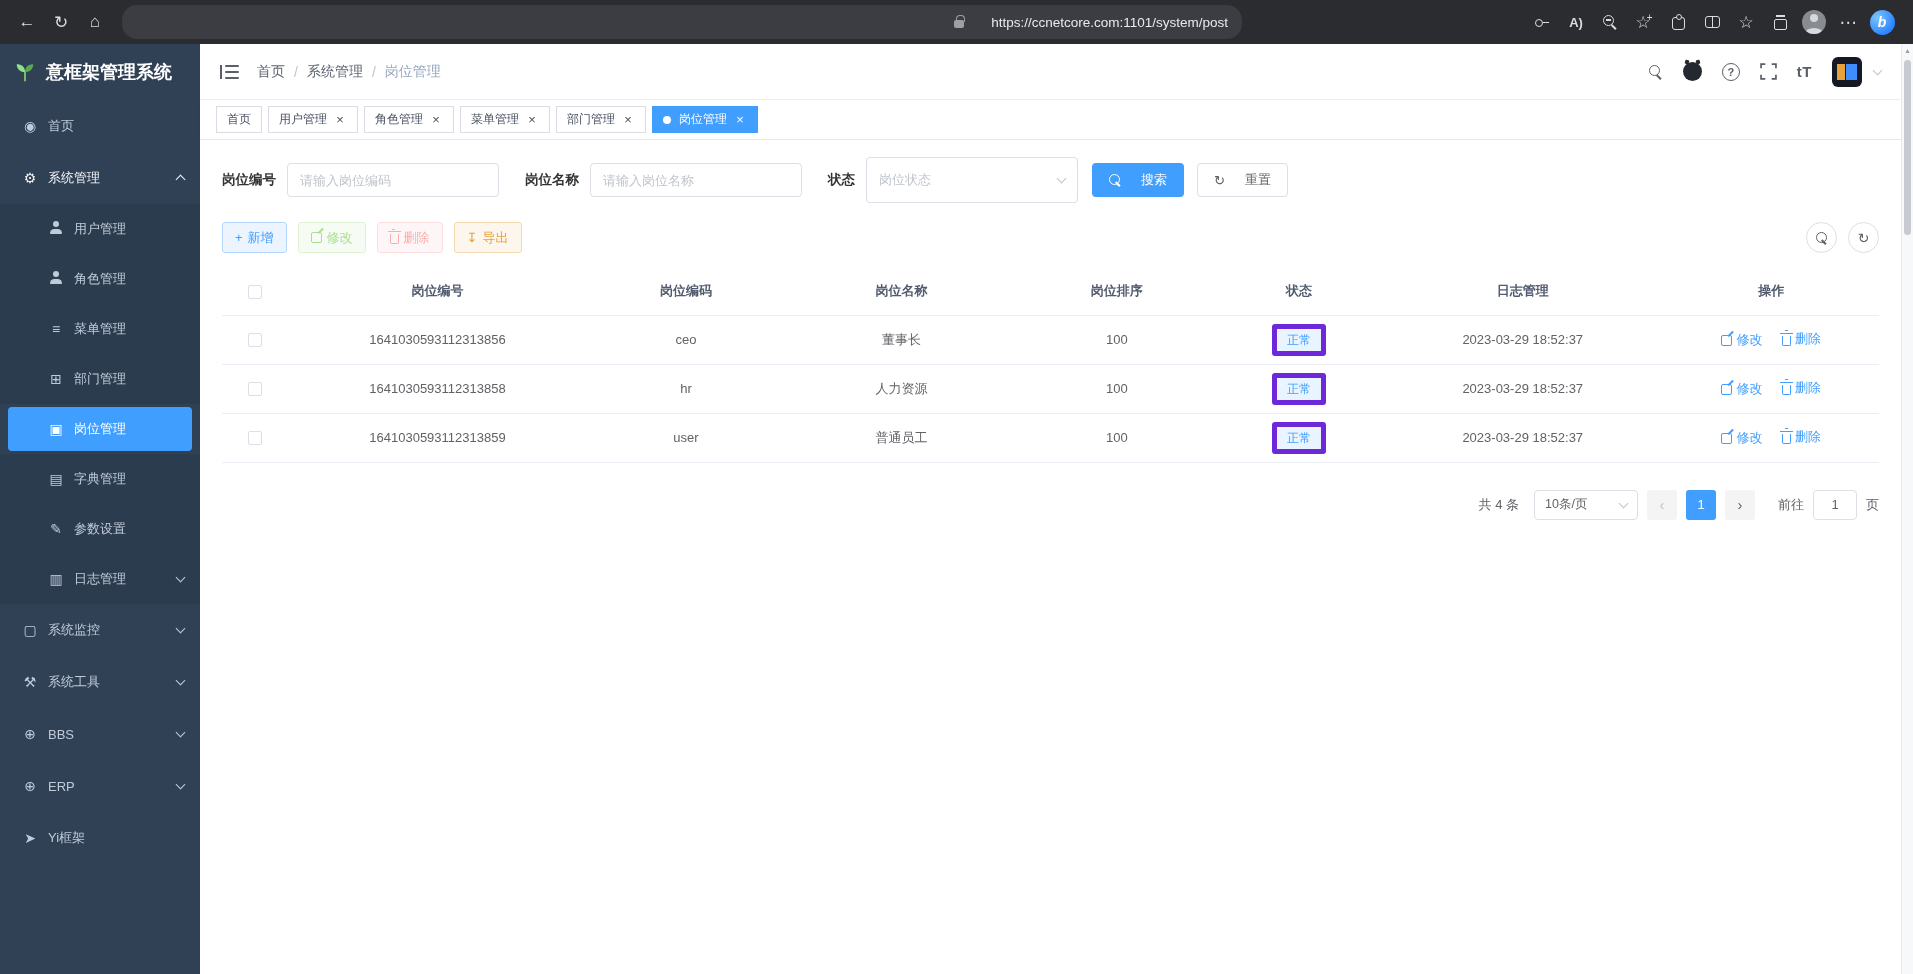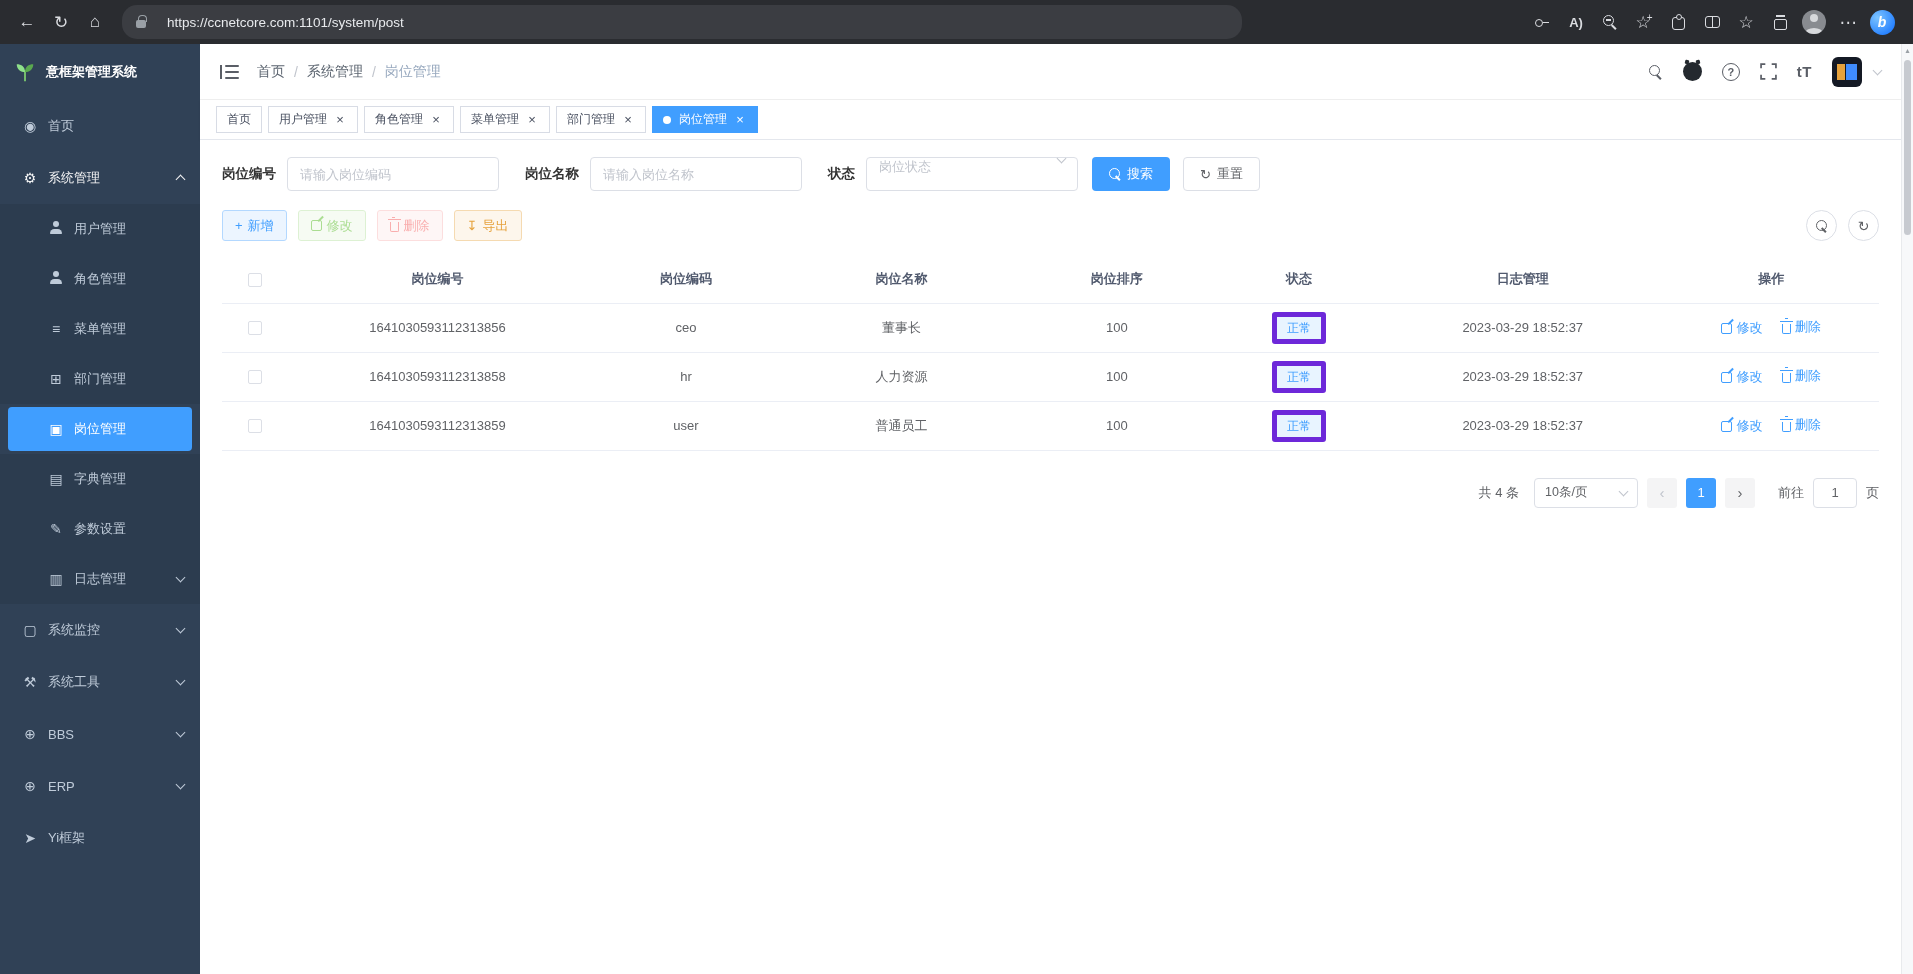--- a/index.html
+++ b/index.html
@@ -5,21 +5,21 @@
   * { margin:0; padding:0; box-sizing:border-box; }
   html,body { width:1913px; height:974px; overflow:hidden; background:#fff;
     font-family:"Liberation Sans","DejaVu Sans",sans-serif; }
 
   
   .browser-bar { position:absolute; top:0; left:0; width:100%; height:44px; background:#2a2c30;
     display:flex; align-items:center; padding:0 10px; z-index:20; }
   .bicon { width:34px; height:32px; display:flex; align-items:center; justify-content:center;
     color:#dadce0; font-size:17px; border-radius:6px; cursor:pointer; flex-shrink:0; position:relative; }
   .url-pill { flex:1; max-width:1120px; height:30px; background:#3b3d42; border-radius:15px;
-    display:flex; align-items:center; padding:17px 14px; gap:21px; margin:0 10px; cursor:text; }
+    display:flex; align-items:center; padding:17px 14px; gap:27px; margin:0 10px; cursor:text;justify-content:flex-end; }
   .url-text { color:#e8eaed; font-size:13.5px; white-space:nowrap; }
   .bright { display:flex; align-items:center; margin-left:auto; padding-right:4px; }
   .i-lock { position:relative; width:10px; height:8px; background:#9aa0a6; border-radius:2px; margin-top:4px; flex-shrink:0; }
   .i-lock::before { content:""; position:absolute; top:-5px; left:1.5px; width:7px; height:6px;
     border:1.5px solid #9aa0a6; border-bottom:none; border-radius:4px 4px 0 0; }
   .i-key { position:relative; width:16px; height:16px; }
   .i-key::before { content:""; position:absolute; left:1px; top:4.5px; width:6px; height:6px; border:1.7px solid #dadce0; border-radius:50%; }
   .i-key::after { content:""; position:absolute; left:9px; top:7.5px; width:6px; height:1.7px; background:#dadce0; box-shadow:3px 2.5px 0 -0.6px #dadce0; }
   .i-search { position:relative; width:14px; height:14px; display:inline-block; }
   .i-search::before { content:""; position:absolute; left:0; top:0; width:9px; height:9px; border:1.6px solid currentColor; border-radius:50%; }
@@ -36,21 +36,21 @@
   .b-avatar::before { content:""; position:absolute; top:4px; left:8px; width:8px; height:8px; border-radius:50%; background:#d7d9dc; }
   .b-avatar::after { content:""; position:absolute; bottom:-5px; left:3px; width:18px; height:11px; border-radius:50%; background:#d7d9dc; }
   .i-bing { width:25px; height:25px; border-radius:50%; color:#fff; font-weight:bold; font-style:italic; font-size:14px;
     background:radial-gradient(circle at 30% 30%, #7cc4ff, #0b6cff); display:flex; align-items:center; justify-content:center; }
 
   
   .app { position:absolute; top:44px; left:0; right:12px; bottom:0; display:flex; background:#fff; }
 
   
   .sidebar { width:200px; background:#304156; flex-shrink:0; display:flex; flex-direction:column; overflow:hidden; }
-  .logo { height:56px; display:flex; align-items:center; gap:10px; padding:0 14px; color:#fff; font-weight:bold; font-size:13px; flex-shrink:0; }
+  .logo { height:56px; display:flex; align-items:center; gap:10px; padding:0 14px; color:#fff; font-weight:bold; font-size:18px; flex-shrink:0; }
   .menu { flex:1; overflow:hidden; }
   .mi { display:flex; align-items:center; height:52px; padding:0 16px 0 20px; color:#bfcbd9; font-size:13px; cursor:pointer; }
   .mi .ic { width:20px; margin-right:8px; font-size:14px; text-align:center; flex-shrink:0; }
   .mi .lbl { flex:1; white-space:nowrap; overflow:hidden; }
   .mi.bright-text { color:#f4f4f5; }
   .sub .mi { height:50px; padding-left:46px; background:rgba(0,0,0,.07); }
   .sub .mi.active { background:#409eff; color:#fff; border-radius:4px; margin:3px 8px; height:44px; padding-left:38px; }
   .chev { width:7px; height:7px; border-right:1.4px solid currentColor; border-bottom:1.4px solid currentColor;
     transform:rotate(45deg); display:inline-block; margin-top:-3px; }
   .chev.up { transform:rotate(-135deg); margin-top:3px; }
@@ -93,23 +93,23 @@
   .tab.active::before { content:""; width:8px; height:8px; border-radius:50%; background:#fff; margin-right:3px; }
 
   
   .content { flex:1; padding:17px 22px 0 22px; overflow:hidden; position:relative; background:#fff; }
   .filters { display:flex; align-items:center; }
   .fgroup { display:flex; align-items:center; gap:11px; margin-right:26px; }
   .flabel { font-size:13.5px; font-weight:bold; color:#333; white-space:nowrap; }
   .finput { width:212px; height:34px; border:1px solid #dcdfe6; border-radius:4px; padding:0 12px; font-size:13px;
     color:#606266; outline:none; background:#fff; font-family:inherit; }
   .finput::placeholder { color:#c0c4cc; }
-  .fselect { width:212px; height:34px; border:1px solid #dcdfe6; border-radius:4px; padding:0 12px; font-size:13px;
-    color:#c0c4cc; display:flex; justify-content:space-between; background:#fff; cursor:pointer; }
-  .btn { display:inline-flex; align-items:center; justify-content:center; gap:6px; height:34px; padding:0 16px;
+  .fselect { width:212px; height:46px; border:1px solid #dcdfe6; border-radius:4px; padding:0 12px; font-size:13px;
+    color:#c0c4cc; display:flex; align-items:center; justify-content:space-between; background:#fff; cursor:pointer; }
+  .btn { display:inline-flex; align-items:center; justify-content:center; gap:20px; height:34px; padding:0 16px;
     border-radius:4px; font-size:13px; cursor:pointer; border:1px solid transparent; font-family:inherit; }
   .btn-primary { background:#409eff; color:#fff; }
   .btn-default { background:#fff; border-color:#dcdfe6; color:#606266; margin-left:13px; }
 
   .toolbar { display:flex; align-items:center; margin-top:19px; }
   .tbtn { height:31px; padding:0 12px; font-size:13px; border-radius:3px; display:inline-flex; align-items:center;
     gap:5px; margin-right:11px; cursor:pointer; border:1px solid; background:#fff; font-family:inherit; }
   .tbtn.add { color:#409eff; background:#ecf5ff; border-color:#b3d8ff; }
   .tbtn.edit { color:#67c23a; background:#f0f9eb; border-color:#c2e7b0; opacity:.55; cursor:not-allowed; }
   .tbtn.del { color:#f56c6c; background:#fef0f0; border-color:#fbc4c4; opacity:.55; cursor:not-allowed; }

